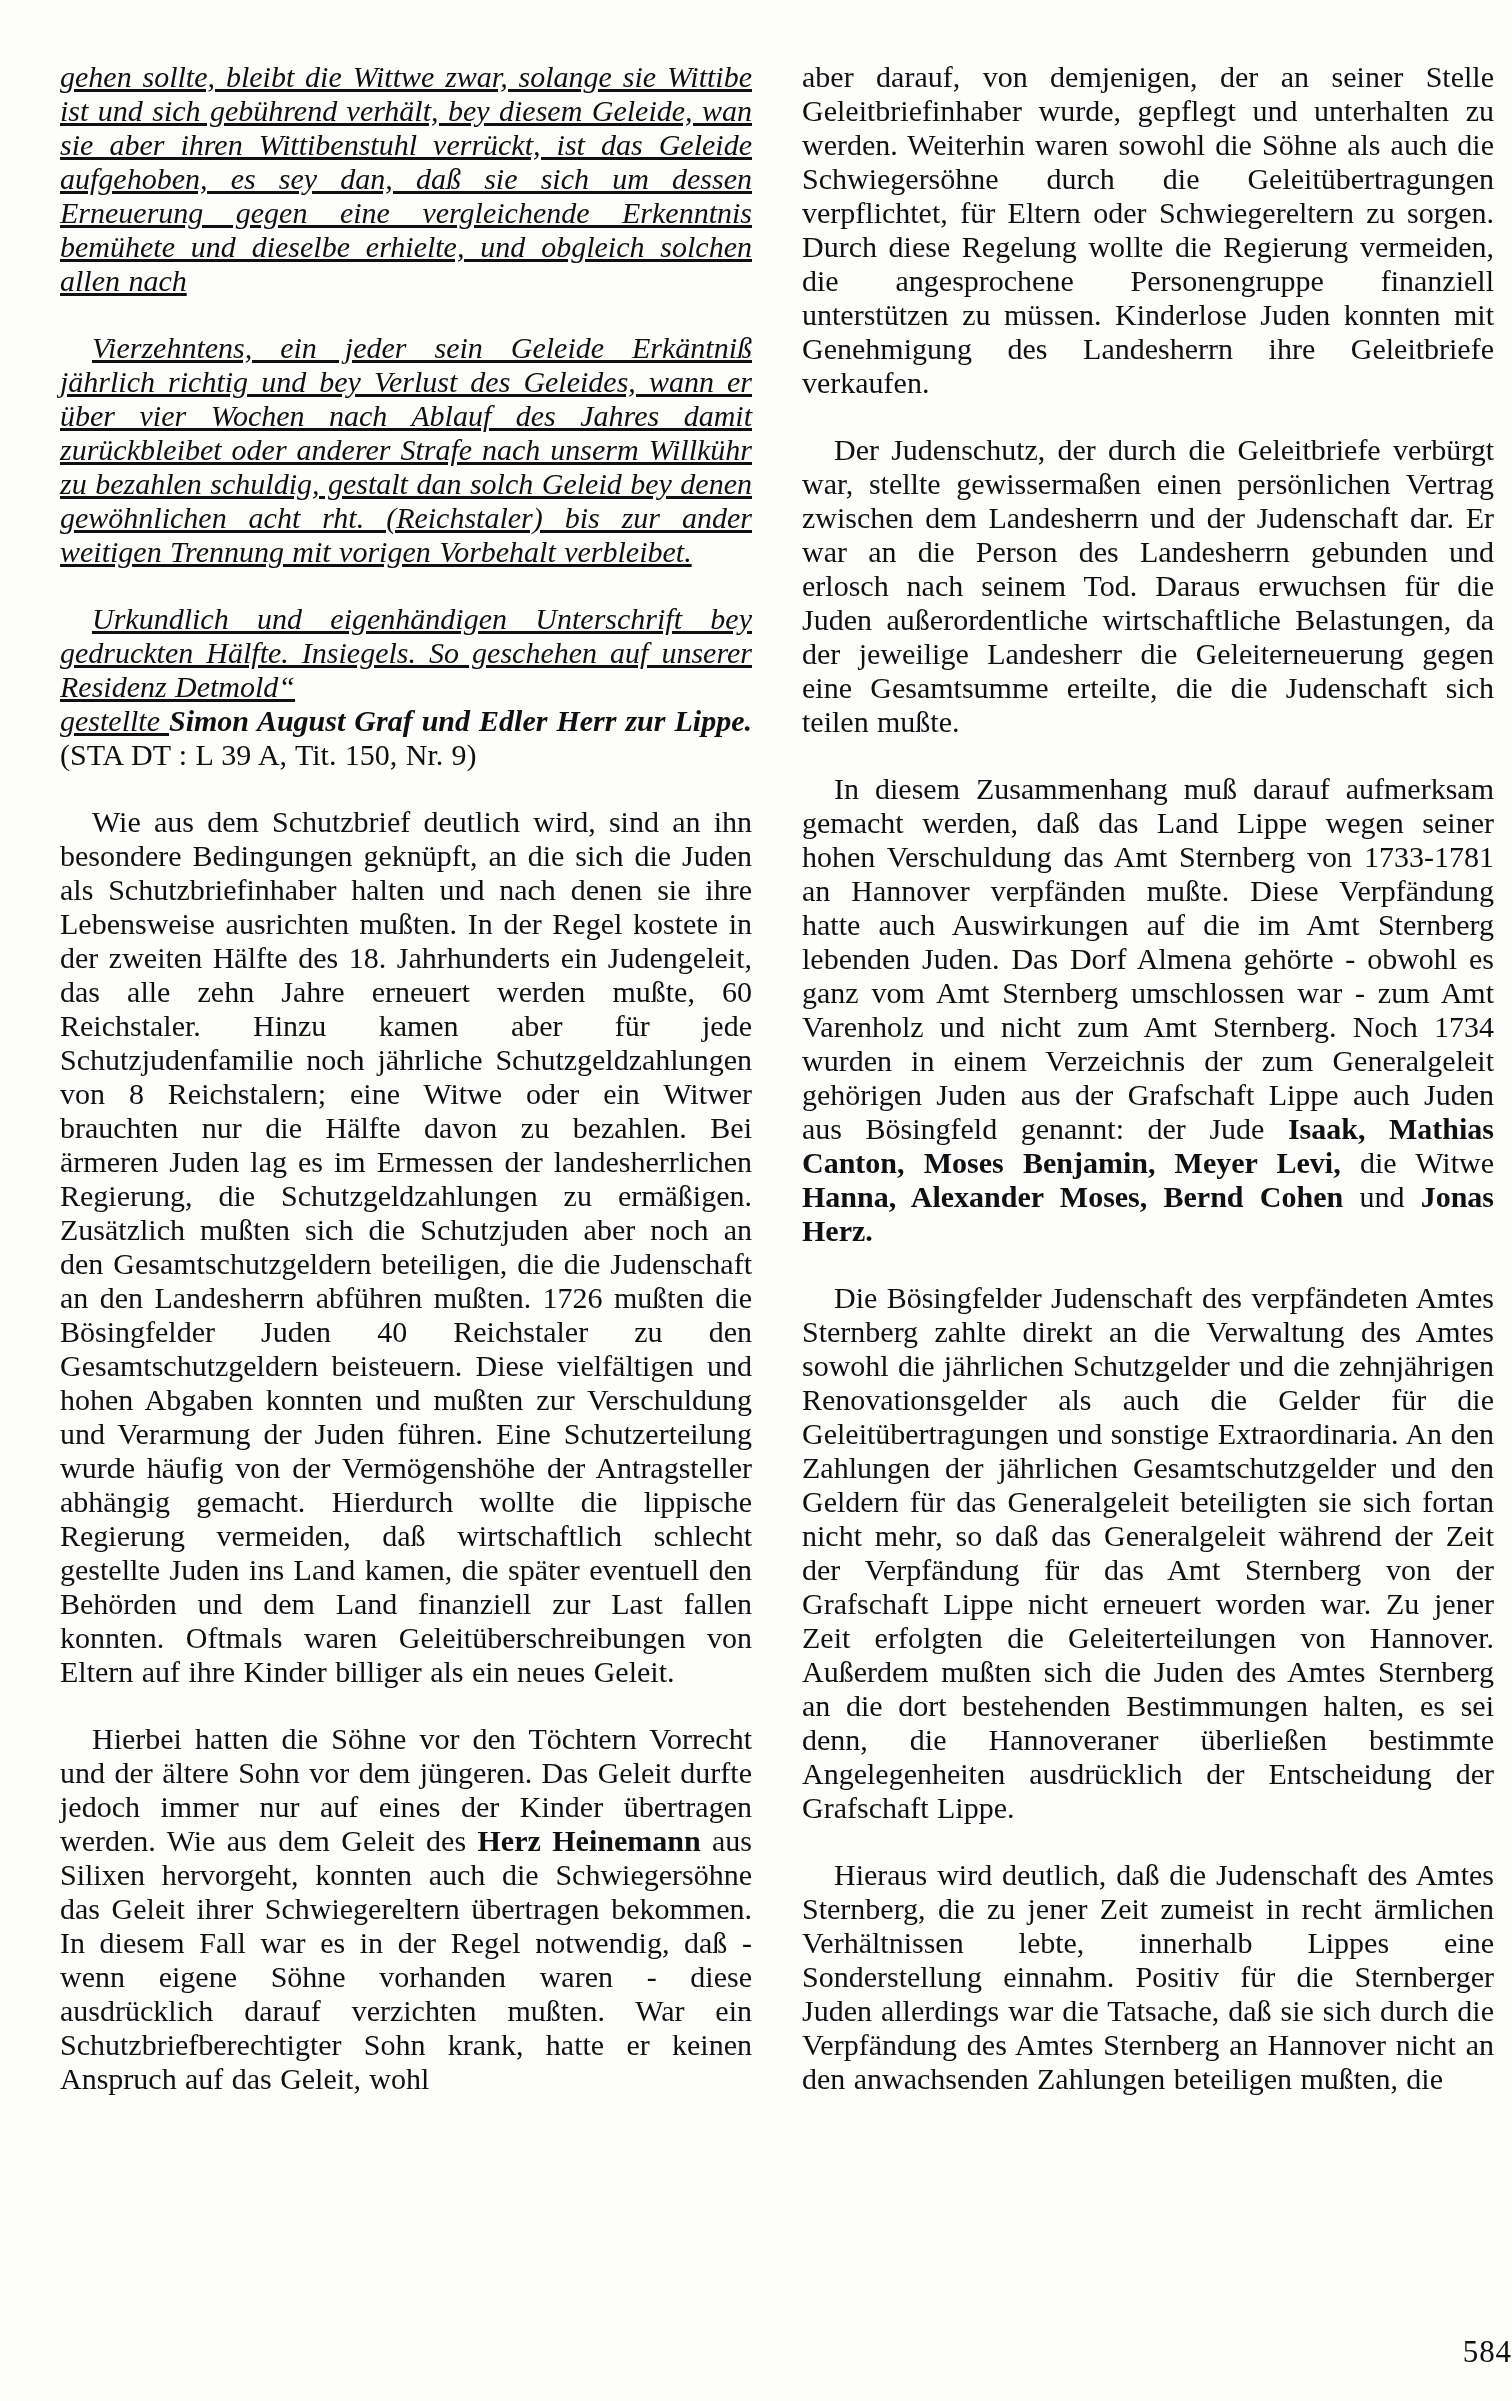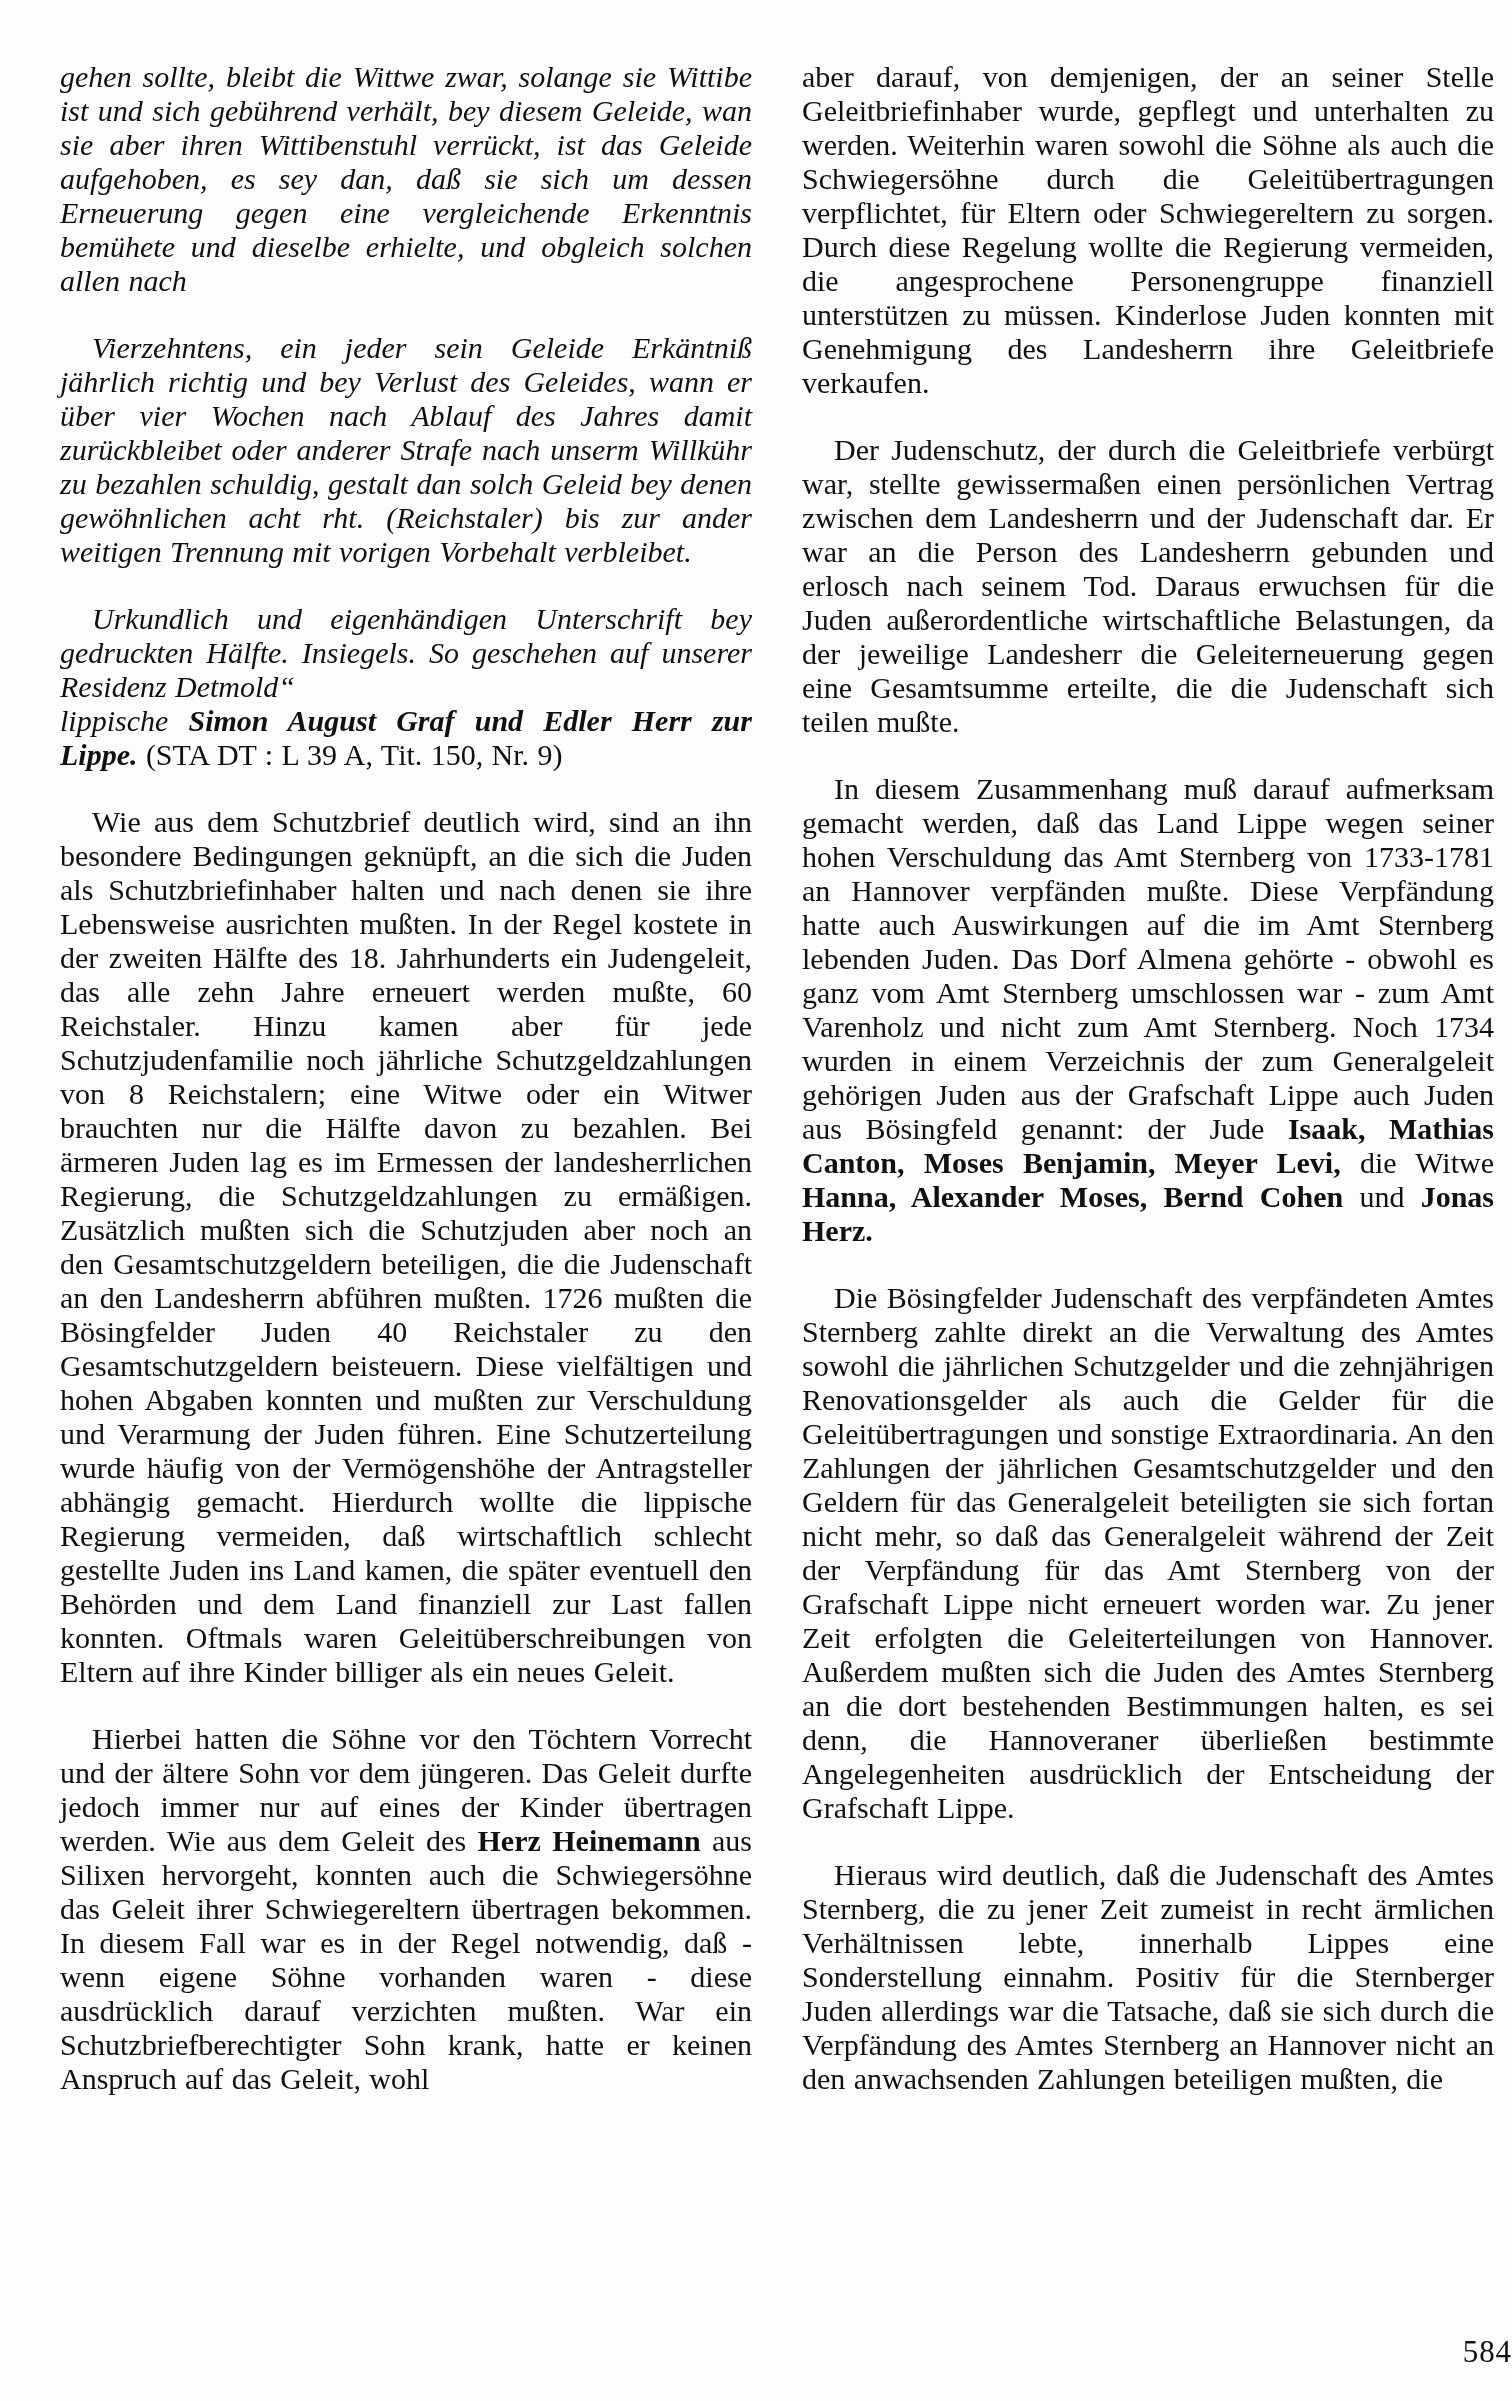--- a/index.html
+++ b/index.html
@@ -30,21 +30,21 @@
     text-align: justify;
     hyphens: auto;
     -webkit-hyphens: auto;
     word-spacing: 0.9px;
   }
   .col p {
     margin: 0 0 33px 0;
   }
   p.indent { text-indent: 32px; }
   p.noindent { text-indent: 0; }
-  .it { font-style: italic; }
+  .it { font-style: italic; text-decoration: underline; }
   .bi { font-style: italic; font-weight: bold; }
   .b  { font-weight: bold; margin-top: 36px; }
   .pagenum {
     position: absolute;
     top: 2334px;
     left: 0;
     width: 1512px;
     text-align: right;
     font-size: 31px;
     letter-spacing: 0.9px;
@@ -54,21 +54,21 @@
 <body>
 
 <div class="page">
   <div class="columns">
 
     <div class="col">
       <p class="noindent"><span class="it">gehen sollte, bleibt die Wittwe zwar, solange sie Wittibe ist und sich gebührend verhält, bey diesem Geleide, wan sie aber ihren Wittibenstuhl verrückt, ist das Geleide aufgehoben, es sey dan, daß sie sich um dessen Erneuerung gegen eine vergleichende Erkenntnis bemühete und dieselbe erhielte, und obgleich solchen allen nach</span></p>
 
       <p class="indent"><span class="it">Vierzehntens, ein jeder sein Geleide Erkäntniß jährlich richtig und bey Verlust des Geleides, wann er über vier Wochen nach Ablauf des Jahres damit zurückbleibet oder anderer Strafe nach unserm Willkühr zu bezahlen schuldig, gestalt dan solch Geleid bey denen gewöhnlichen acht rht. (Reichstaler) bis zur ander weitigen Trennung mit vorigen Vorbehalt verbleibet.</span></p>
 
-      <p class="indent"><span class="it">Urkundlich und eigenhändigen Unterschrift bey gedruckten Hälfte. Insiegels. So geschehen auf unserer Residenz Detmold“</span><br><span class="it">lippische </span><span class="bi">Simon August Graf und Edler Herr zur Lippe.</span><span> (STA DT : L 39 A, Tit. 150, Nr. 9)</span></p>
+      <p class="indent"><span class="it">Urkundlich und eigenhändigen Unterschrift bey gedruckten Hälfte. Insiegels. So geschehen auf unserer Residenz Detmold“</span><br><span class="it">gestellte </span><span class="bi">Simon August Graf und Edler Herr zur Lippe.</span><span> (STA DT : L 39 A, Tit. 150, Nr. 9)</span></p>
 
       <p class="indent"><span>Wie aus dem Schutzbrief deutlich wird, sind an ihn besondere Bedingungen geknüpft, an die sich die Juden als Schutzbriefinhaber halten und nach denen sie ihre Lebensweise ausrichten mußten. In der Regel kostete in der zweiten Hälfte des 18. Jahrhunderts ein Judengeleit, das alle zehn Jahre erneuert werden mußte, 60 Reichstaler. Hinzu kamen aber für jede Schutzjudenfamilie noch jährliche Schutzgeldzahlungen von 8 Reichstalern; eine Witwe oder ein Witwer brauchten nur die Hälfte davon zu bezahlen. Bei ärmeren Juden lag es im Ermessen der landesherrlichen Regierung, die Schutzgeldzahlungen zu ermäßigen. Zusätzlich mußten sich die Schutzjuden aber noch an den Gesamtschutzgeldern beteiligen, die die Judenschaft an den Landesherrn abführen mußten. 1726 mußten die Bösingfelder Juden 40 Reichstaler zu den Gesamtschutzgeldern beisteuern. Diese vielfältigen und hohen Abgaben konnten und mußten zur Verschuldung und Verarmung der Juden führen. Eine Schutzerteilung wurde häufig von der Vermögenshöhe der Antragsteller abhängig gemacht. Hierdurch wollte die lippische Regierung vermeiden, daß wirtschaftlich schlecht gestellte Juden ins Land kamen, die später eventuell den Behörden und dem Land finanziell zur Last fallen konnten. Oftmals waren Geleitüberschreibungen von Eltern auf ihre Kinder billiger als ein neues Geleit.</span></p>
 
       <p class="indent"><span>Hierbei hatten die Söhne vor den Töchtern Vorrecht und der ältere Sohn vor dem jüngeren. Das Geleit durfte jedoch immer nur auf eines der Kinder übertragen werden. Wie aus dem Geleit des </span><span class="b">Herz Heinemann</span><span> aus Silixen hervorgeht, konnten auch die Schwiegersöhne das Geleit ihrer Schwiegereltern übertragen bekommen. In diesem Fall war es in der Regel notwendig, daß - wenn eigene Söhne vorhanden waren - diese ausdrücklich darauf verzichten mußten. War ein Schutzbriefberechtigter Sohn krank, hatte er keinen Anspruch auf das Geleit, wohl</span></p>
     </div>
 
     <div class="col">
       <p class="noindent"><span>aber darauf, von demjenigen, der an seiner Stelle Geleitbriefinhaber wurde, gepflegt und unterhalten zu werden. Weiterhin waren sowohl die Söhne als auch die Schwiegersöhne durch die Geleitübertragungen verpflichtet, für Eltern oder Schwiegereltern zu sorgen. Durch diese Regelung wollte die Regierung vermeiden, die angesprochene Personengruppe finanziell unterstützen zu müssen. Kinderlose Juden konnten mit Genehmigung des Landesherrn ihre Geleitbriefe verkaufen.</span></p>
 
       <p class="indent"><span>Der Judenschutz, der durch die Geleitbriefe verbürgt war, stellte gewissermaßen einen persönlichen Vertrag zwischen dem Landesherrn und der Judenschaft dar. Er war an die Person des Landesherrn gebunden und erlosch nach seinem Tod. Daraus erwuchsen für die Juden außerordentliche wirtschaftliche Belastungen, da der jeweilige Landesherr die Geleiterneuerung gegen eine Gesamtsumme erteilte, die die Judenschaft sich teilen mußte.</span></p>

